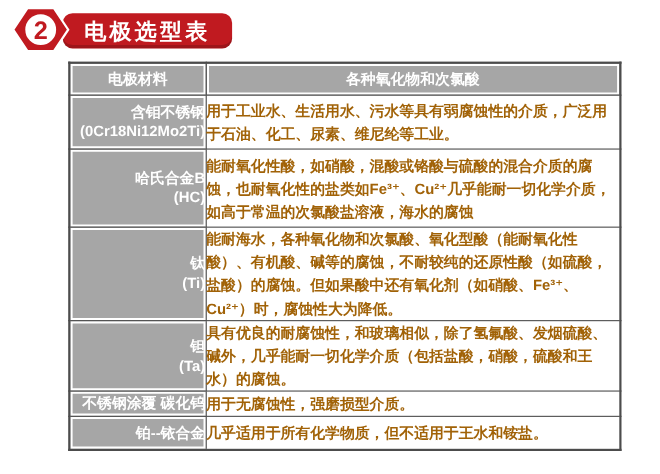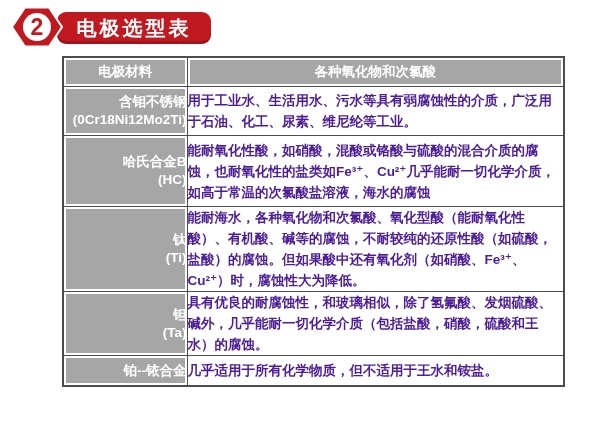--- a/index.html
+++ b/index.html
@@ -30,21 +30,21 @@
   col.c1{width:124px;}
   .mat{
     background:#a6a6a6;
     box-shadow:inset 0 0 0 2px #ffffff;
     color:#ffffff;text-align:center;
     font-size:13.5px;font-weight:bold;line-height:18px;
   }
   .mat .mname,.mat .msub{display:block;text-align:right;}
   .mat .msub:empty{display:none;}
   .desc{
-    background:#ffffff;color:#4c1d95;
+    background:#ffffff;color:#a16207;
     font-size:13.5px;font-weight:bold;line-height:21px;
     padding:2px 9px;text-align:left;
   }
   tr.rh0 td,tr.rh0 th{height:28px;}
   tr.rh1 td{height:48px;}
   tr.rh2 td{height:48px;}
   tr.rh3 td{height:70px;}
   tr.rh4 td{height:68px;}
   tr.rh5 td{height:48px;}
   tr.rh6 td{height:22px;}
@@ -103,20 +103,27 @@
     </tr>
 
     <tr class="rh5">
       <td class="mat">
         <span class="mname">钽</span>
         <span class="msub">(Ta)</span>
       </td>
       <td class="desc">具有优良的耐腐蚀性，和玻璃相似，除了氢氟酸、发烟硫酸、碱外，几乎能耐一切化学介质（包括盐酸，硝酸，硫酸和王水）的腐蚀。</td>
     </tr>
 
+    <tr class="rh6">
+      <td class="mat">
+        <span class="mname">不锈钢涂覆 碳化钨</span>
+
+      </td>
+      <td class="desc">用于无腐蚀性，强磨损型介质。</td>
+    </tr>
 
     <tr class="rh7">
       <td class="mat">
         <span class="mname">铂--铱合金</span>
 
       </td>
       <td class="desc">几乎适用于所有化学物质，但不适用于王水和铵盐。</td>
     </tr>
 
   </tbody>

